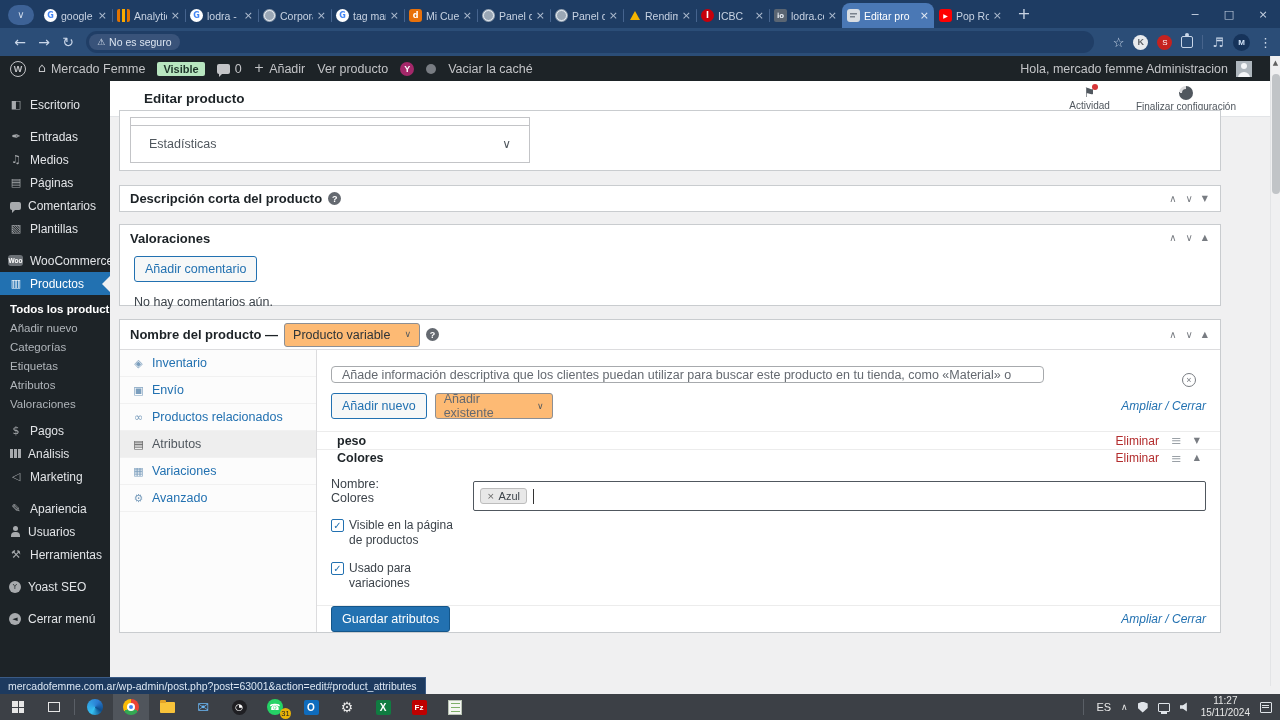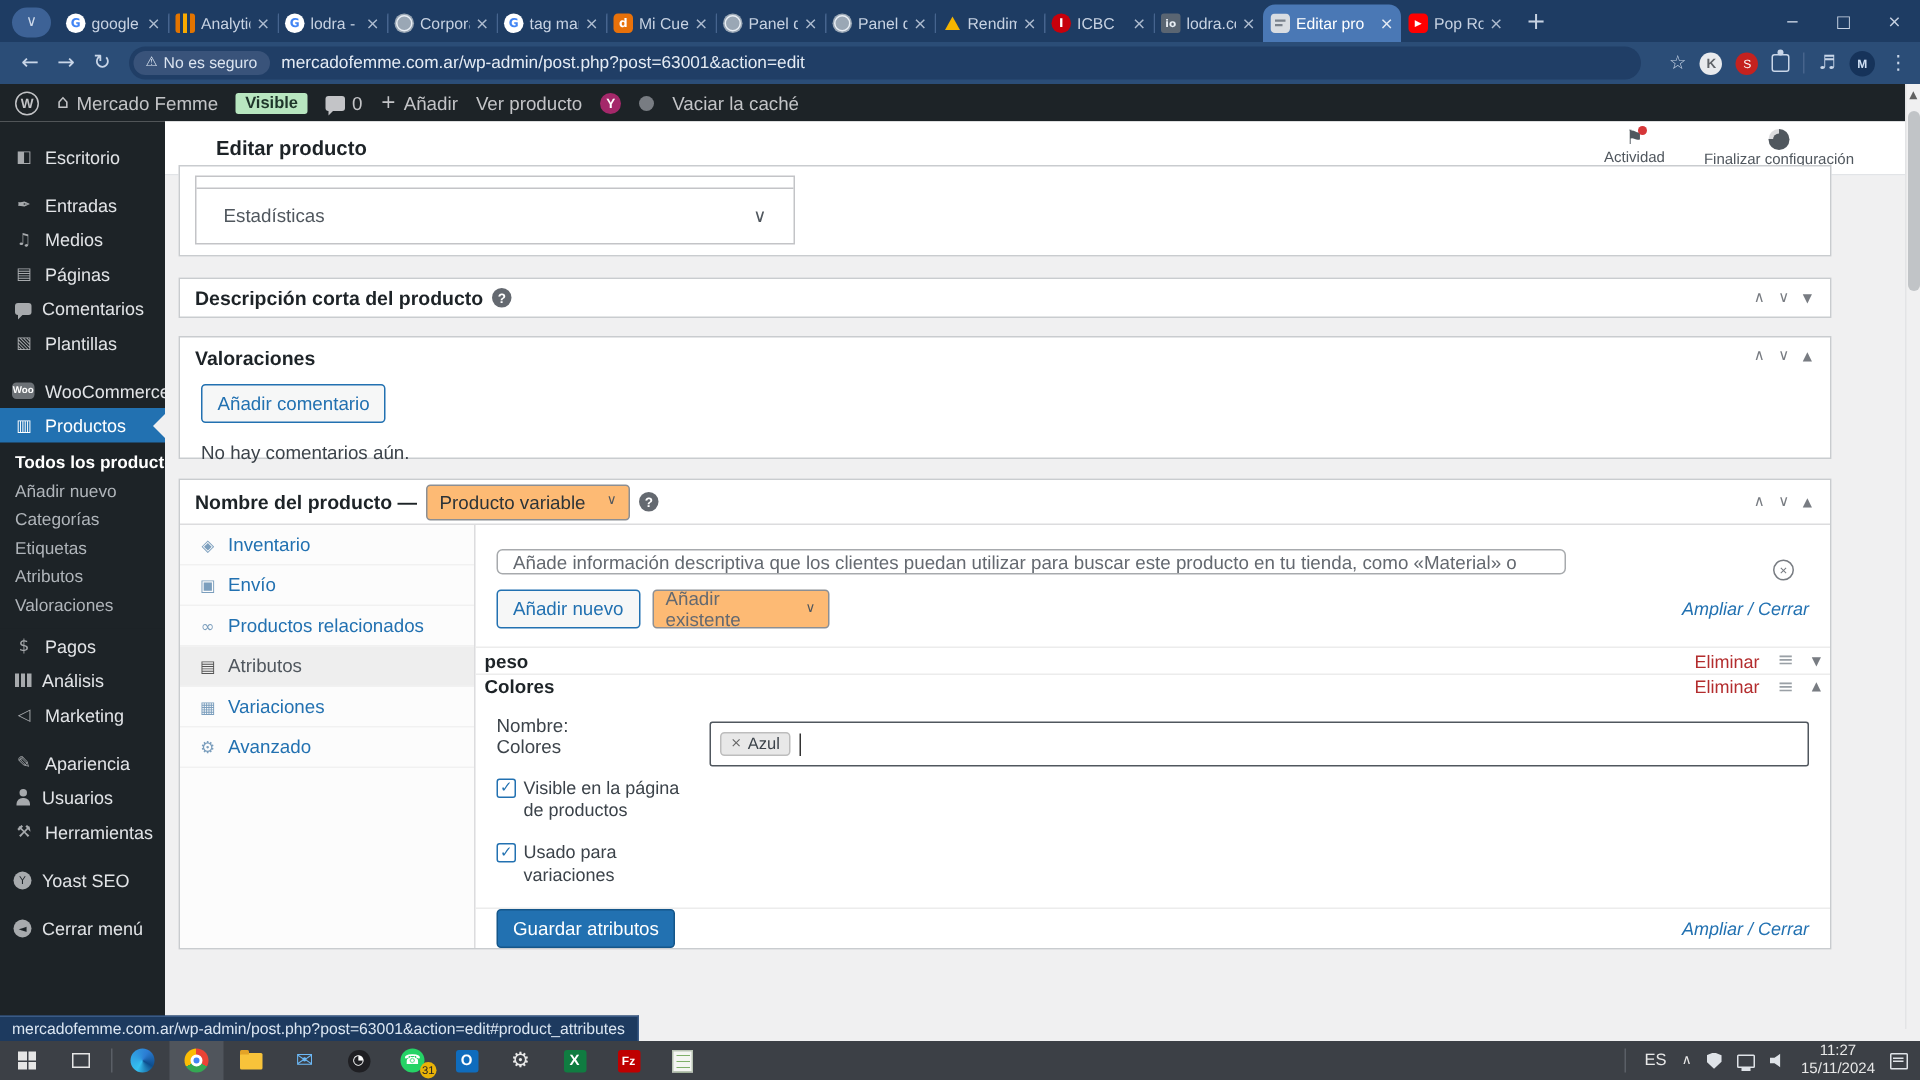--- a/index.html
+++ b/index.html
@@ -127,21 +127,21 @@
   .pd-tab{height:27px;display:flex;align-items:center;gap:7px;padding-left:12px;font-size:12.5px;color:#2271b1;border-bottom:1px solid #f1f1f1;white-space:nowrap}
   .pd-tab .i{width:13px;text-align:center;color:#7b9ebd;font-size:11px}
   .pd-tab.active{background:#eee;color:#50575e}
   .pd-tab.active .i{color:#555}
   #pd-main{flex:1;display:flex;flex-direction:column;position:relative}
   #attr-search{margin:16px 14px 0;height:28px;border:1px solid #a7aaad;border-radius:4px;font-size:12.5px;color:#2c3338;padding:0 30px 0 10px;font-family:"Liberation Sans",sans-serif;width:713px}
   #attr-search::placeholder{color:#646970}
   #search-clear{position:absolute;right:24px;top:23px;width:14px;height:14px;border:1.5px solid #787c82;border-radius:50%;color:#787c82;font-size:9px;display:flex;align-items:center;justify-content:center}
   #attr-toolbar{display:flex;align-items:center;margin:10px 14px 0;gap:8px}
   .link-exp{margin-left:auto;font-size:12px;font-style:italic;color:#2271b1}
-  .attr-row{border-top:1px solid #ececec;display:flex;align-items:center;padding:0 6px}
+  .attr-row{border-top:1px solid #ececec;display:flex;align-items:center;padding:0 20px}
   .attr-row.hd{height:29px;margin-top:12px}
   .attr-row.hd2{height:30px}
   .attr-name{font-size:12.5px;font-weight:bold;color:#1d2327}
   .attr-ctrl{margin-left:auto;display:flex;align-items:center;gap:12px}
   .link-del{font-size:12px;color:#b32d2e}
   .drag{color:#9aa0a6;font-size:13px}
   .tgl{color:#787c82;font-size:8px}
   #attr-editor{display:flex;padding:10px 14px 14px}
   #attr-left{flex:none;width:132px;font-size:12.5px;color:#3c434a}
   .chk-row{display:flex;gap:5px;margin-top:13px;align-items:flex-start;font-size:12px;color:#3c434a;line-height:1.25}
@@ -278,21 +278,20 @@
 
   <div id="toolbar">
     <span class="navbtn i">←</span>
     <span class="navbtn i">→</span>
     <span class="navbtn i">↻</span>
     <div id="addressbar">
       <span id="sec-chip">
         <span class="i">⚠</span>
         <span>No es seguro</span>
       </span>
-      <span id="url-text">mercadofemme.com.ar/wp-admin/post.php?post=63001&amp;action=edit</span>
     </div>
     <div id="toolbar-right">
       <span class="tb-ic i">☆</span>
       <span class="ext-k">K</span>
       <span class="ext-red">S</span>
       <span class="puzzle"></span>
       <span class="tb-sep"></span>
       <span class="tb-ic i">♬</span>
       <span class="tb-avatar">M</span>
       <span class="tb-ic i">⋮</span>
@@ -315,20 +314,24 @@
       <span>Añadir</span>
     </span>
     <span class="ab-item">
       <span>Ver producto</span>
     </span>
     <span class="yoast-c">Y</span>
     <span class="gray-dot"></span>
     <span class="ab-item">
       <span>Vaciar la caché</span>
     </span>
+    <span id="ab-right">
+      <span>Hola, mercado femme Administracion</span>
+      <span class="ab-avatar"></span>
+    </span>
   </div>
 
   <div id="wp-sidebar">
     <div class="sb-item">
       <span class="si">◧</span>
       <span>Escritorio</span>
     </div>
     <div class="sb-item gap">
       <span class="si">✒</span>
       <span>Entradas</span>

